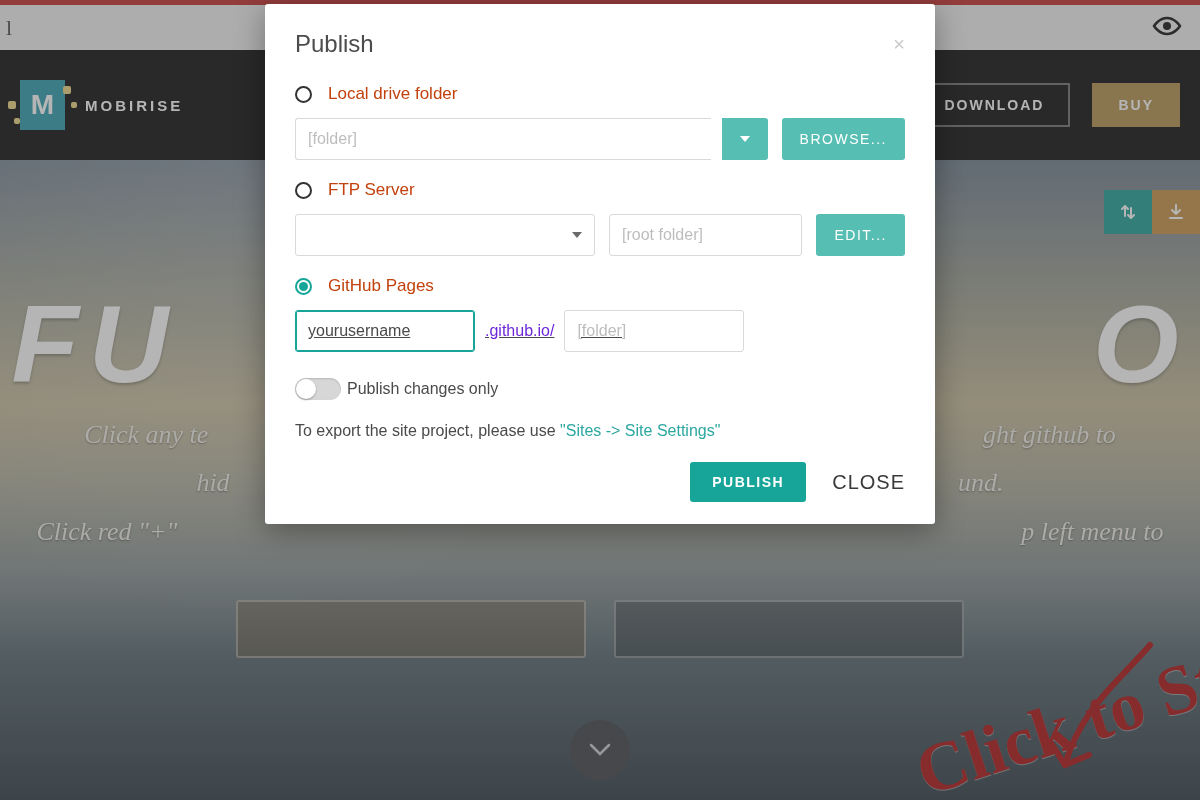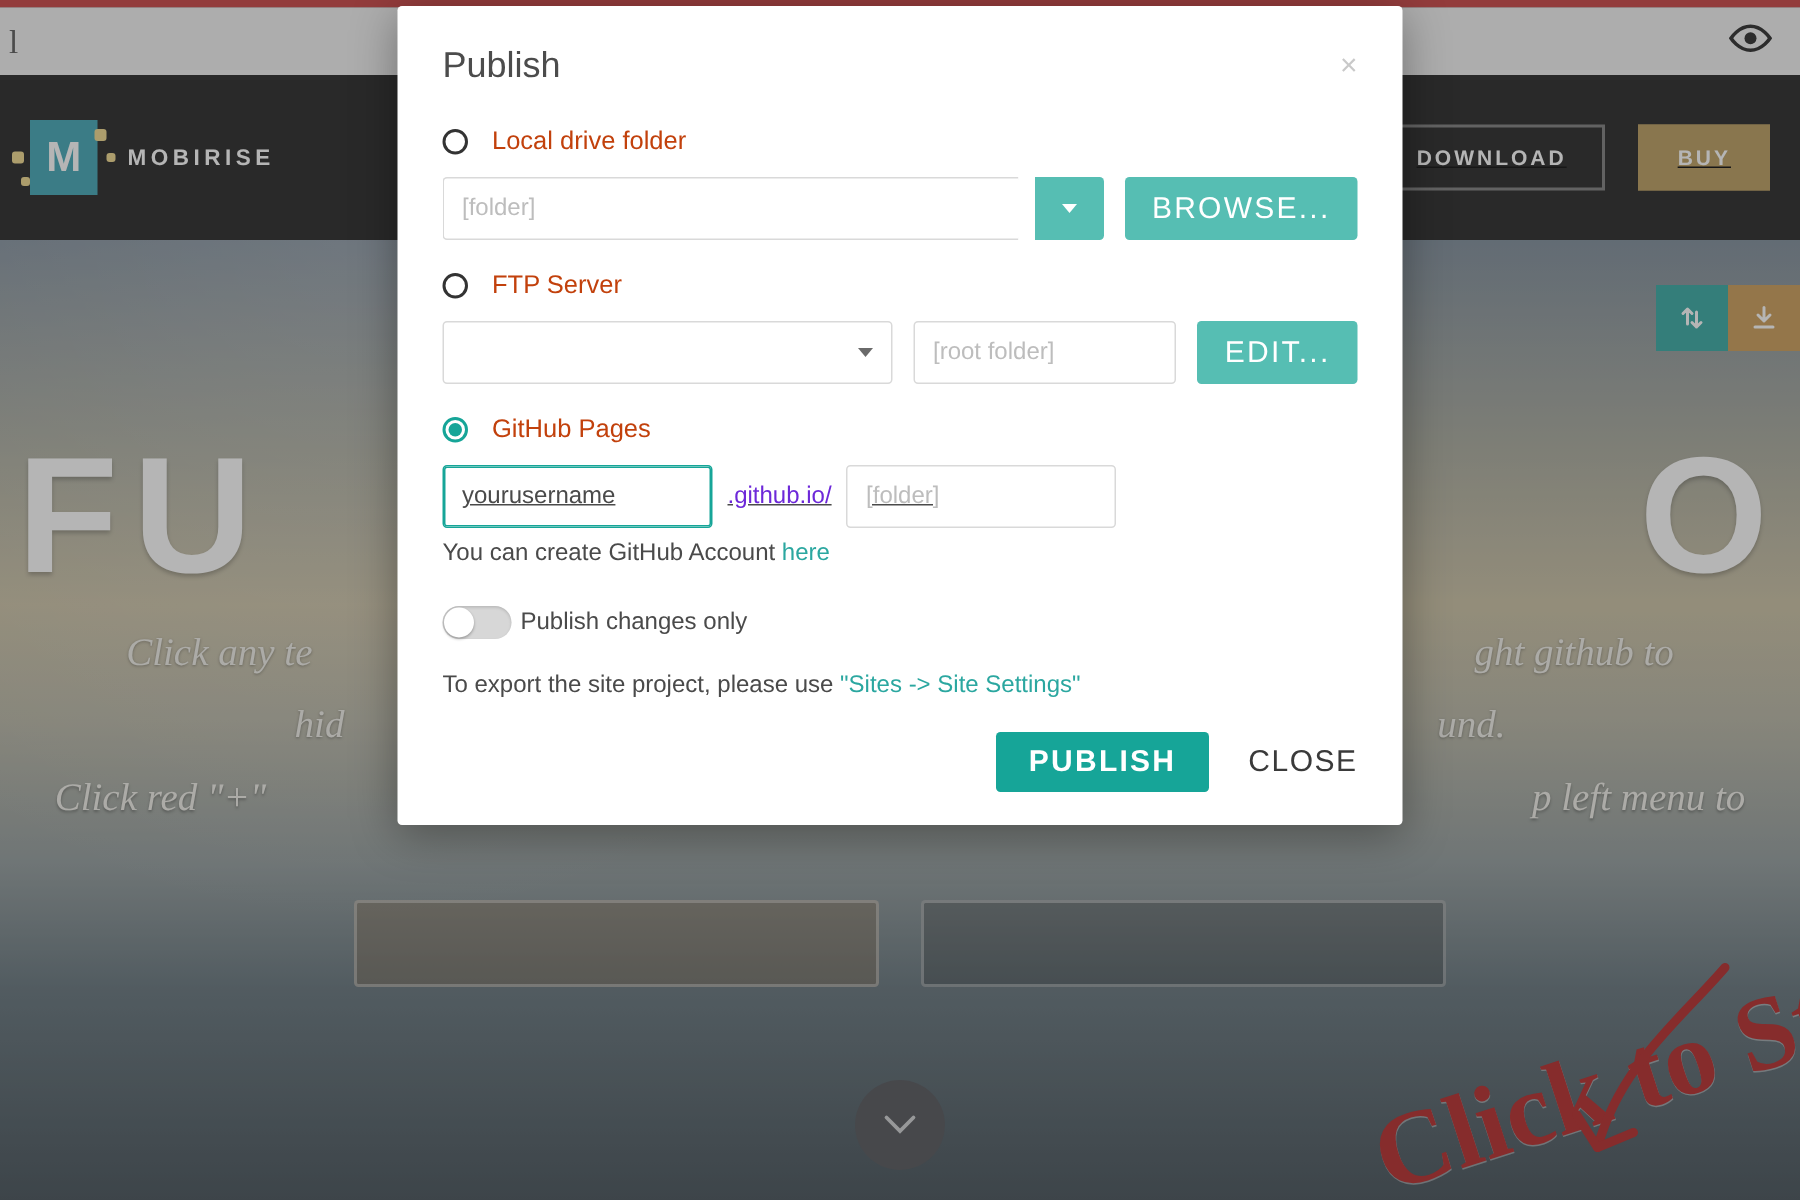--- a/index.html
+++ b/index.html
@@ -16,31 +16,31 @@
 
   .bg-navbar { position:absolute; top:50px; left:0; right:0; height:110px; background:#1e1e1e; display:flex; align-items:center; padding:0 20px; }
   .bg-logo { width:45px; height:50px; background:#3aa4b3; position:relative; display:flex; align-items:center; justify-content:center; margin-right:20px; }
   .bg-logo::before, .bg-logo::after { content:""; position:absolute; background:#f0d88a; }
   .bg-logo::before { width:8px; height:8px; right:-6px; top:6px; border-radius:2px; }
   .bg-logo::after  { width:6px; height:6px; right:-12px; top:22px; border-radius:2px; }
   .bg-logo-sun { position:absolute; left:-12px; top:50%; transform:translateY(-50%); width:8px; height:8px; background:#f0d88a; border-radius:2px;}
   .bg-logo-sun2{ position:absolute; left:-6px; bottom:6px; width:6px; height:6px; background:#f0d88a; border-radius:2px;}
   .bg-logo-letter { color:#fff; font-weight:700; font-size:28px; font-family:Arial,sans-serif; }
   .bg-brand { color:#fff; letter-spacing:3px; font-size:15px; font-weight:600; }
-  .bg-nav-right { margin-left:auto; display:flex; align-items:center; gap:22px;text-decoration:underline; }
+  .bg-nav-right { margin-left:auto; display:flex; align-items:center; gap:22px; }
   .bg-nav-link   { color:#f1f1f1; font-size:14px; letter-spacing:1px; font-weight:600; }
   .bg-btn { border:2px solid #7a7a7a; color:#fff; font-size:14px; letter-spacing:2px; font-weight:700; padding:12px 24px; background:transparent; }
   .bg-btn.buy { background:#b89a5a; border-color:#b89a5a; }
 
   .bg-hero { position:absolute; top:160px; left:0; right:0; bottom:0;
              background:
                radial-gradient(circle at 20% 0%, rgba(255,255,255,.15), transparent 40%),
                linear-gradient(to bottom, #7a8997 0%, #a7a89a 22%, #c9bfa1 38%, #b5b3a2 50%, #8e9899 65%, #5f6f77 78%, #3e4a52 100%);
              color:#fff; text-align:center; padding-top:120px; overflow:hidden;}
-  .bg-hero h1 { font-family:"Arial Black",Arial,sans-serif; font-size:110px; font-weight:900; letter-spacing:10px; color:#fff; text-shadow:0 2px 3px rgba(0,0,0,.25); }
+  .bg-hero h1 { font-family:"Arial Black",Arial,sans-serif; font-size:110px; font-weight:900; letter-spacing:10px; color:#fff; text-shadow:0 2px 3px rgba(0,0,0,.25);font-style:italic; }
   .bg-hero p   { font-family:"Georgia",serif; font-style:italic; font-size:26px; line-height:1.55; color:#f0efe9; text-shadow:0 1px 2px rgba(0,0,0,.35); margin-top:8px;}
   .bg-hero-buttons { margin-top:48px; display:flex; gap:28px; justify-content:center; }
   .bg-hero-btn { width:350px; height:58px; border:2px solid rgba(255,255,255,.35); border-radius:3px; background:rgba(125,95,60,.35); }
   .bg-hero-btn.alt { background:rgba(20,20,20,.25); }
   .bg-side-ctrl { position:absolute; right:0; top:30px; display:flex; }
   .bg-side-ctrl div { width:48px; height:44px; display:flex; align-items:center; justify-content:center; }
   .bg-side-ctrl .c1 { background:#2fa6a0; }
   .bg-side-ctrl .c2 { background:#ca9a53; }
   .bg-expand-circle { position:absolute; bottom:20px; left:50%; transform:translateX(-50%); width:60px; height:60px; border-radius:50%; background:#4e5055; display:flex; align-items:center; justify-content:center;}
   .bg-click-to-start { position:absolute; right:-60px; bottom:40px; transform:rotate(-18deg); font-family:"Brush Script MT","Segoe Script",cursive; color:#b32222; font-size:70px; font-weight:700; text-shadow:0 1px 0 rgba(255,255,255,.4); white-space:nowrap;}
@@ -65,21 +65,21 @@
   .opt-label { color:#c2410c; font-size:17px; }
 
   .ctrl-row { display:flex; gap:14px; align-items:stretch; }
   .input, .select { height:42px; border:1px solid #d9d9d9; border-radius:3px; background:#fff; font-size:16px; color:#4a4a4a; display:flex; align-items:center; padding:0 12px; }
   .input::placeholder { color:#bdbdbd; }
   input.input { outline:none; }
   input.input.active { border-color:#16a598; box-shadow:0 0 0 1px #16a598 inset; }
   .placeholder { color:#bdbdbd; }
   .caret-btn { width:46px; background:#56beb3; border-radius:0 3px 3px 0; display:flex; align-items:center; justify-content:center; margin-left:-3px; }
   .caret-btn svg { fill:#fff; }
-  .teal-btn { background:#56beb3; color:#fff; letter-spacing:1.5px; font-size:20px; padding:0 18px; display:flex; align-items:center; border-radius:3px; height:42px; }
+  .teal-btn { background:#56beb3; color:#fff; letter-spacing:1.5px; font-size:14px; padding:0 18px; display:flex; align-items:center; border-radius:3px; height:42px; }
   .teal-btn.strong { background:#16a598; font-weight:600; }
 
   .select { justify-content:space-between; }
   .select .tri { border-left:5px solid transparent; border-right:5px solid transparent; border-top:6px solid #6a6a6a; }
 
   .gh-row { display:flex; align-items:center; gap:10px;text-decoration:underline; }
   .gh-row .sep { color:#6d28d9; }
   .hint { margin-top:8px; font-size:16px; color:#4a4a4a; }
   .hint a, .link { color:#2ba7a0; text-decoration:none; }
 
@@ -246,23 +246,20 @@
   <div class="opt">
     <div class="opt-row-label">
       <span class="radio checked"></span>
       <span class="opt-label">GitHub Pages</span>
     </div>
     <div class="gh-row">
       <input class="input active" style="width: 180px;" value="yourusername">
       <span class="sep">.github.io/</span>
       <input class="input" style="width: 180px;" placeholder="[folder]">
     </div>
-    <div class="hint">
-      <span>You can create GitHub Account </span><a href="#" class="link">here</a>
-    </div>
   </div>
 
   <div class="toggle-row">
     <span class="toggle"></span>
     <span>Publish changes only</span>
   </div>
 
   <div class="export-note">
     <span>To export the site project, please use </span><a href="#" class="link">Sites -&gt; Site Settings</a>
   </div>

